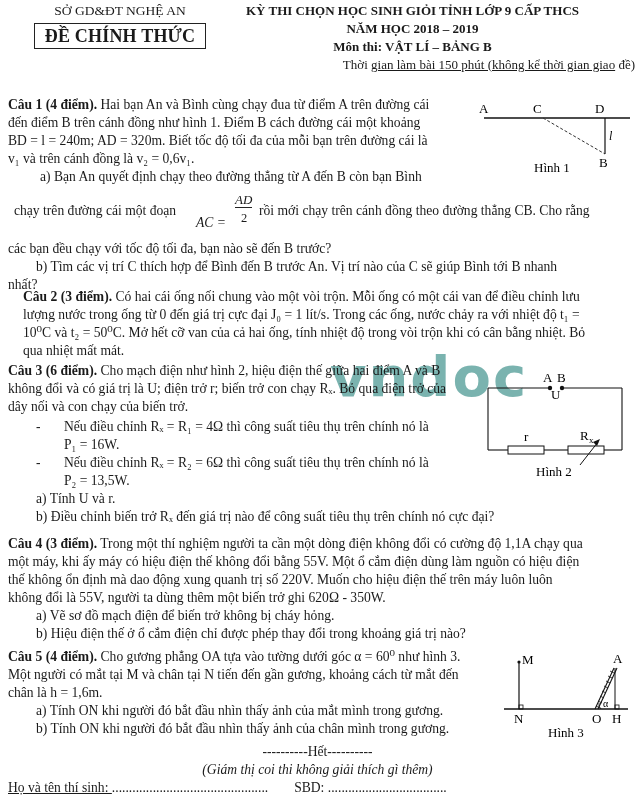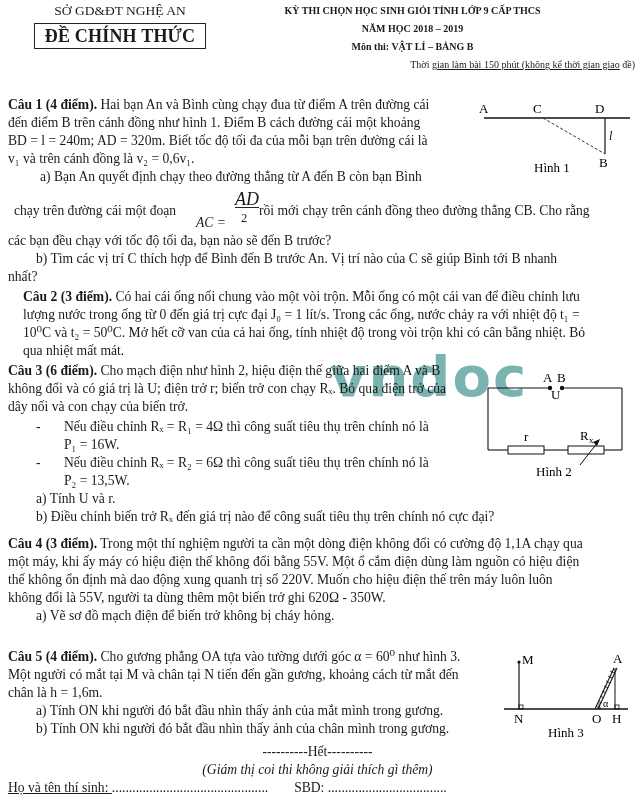--- a/index.html
+++ b/index.html
@@ -1,21 +1,21 @@
 <!DOCTYPE html>
 <html><head>
 <meta charset="utf-8">
 <style>
   html,body{margin:0;padding:0;background:#fff;}
   body{width:635px;height:797px;overflow:hidden;position:relative;font-family:"Liberation Serif","DejaVu Serif",serif;color:#1a1a1a;font-size:13.6px;line-height:18px;}
   .abs{position:absolute;}
   .hdr-left{left:0;top:2px;width:240px;text-align:center;font-size:13.5px;}
   .hdr-left .dept{display:block;}
   .hdr-left .box{display:inline-block;margin-top:3px;border:1px solid #222;padding:3px 10px;font-weight:bold;font-size:18px;letter-spacing:0.2px;}
-  .hdr-right{left:190px;top:2px;width:445px;text-align:center;font-size:10px;line-height:18px;}
+  .hdr-right{left:190px;top:2px;width:445px;text-align:center;font-size:13px;line-height:18px;}
   .hdr-right .b{font-weight:bold;display:block;}
   .hdr-right .t{display:block;text-align:right;}
   u{text-decoration:underline;}
   .para{left:8px;width:620px;text-align:justify;}
   .q{font-weight:bold;}
   .indent{padding-left:32px;}
   .ital{font-style:italic;}
   .dash-item{position:relative;padding-left:56px;}
   .dash-item .dash{position:absolute;left:28px;top:0;}
   .watermark{left:330px;top:368px;font-family:"DejaVu Sans",sans-serif;font-weight:bold;font-size:56px;color:#0f766e;opacity:.55;letter-spacing:2px;}
@@ -56,25 +56,25 @@
   <text x="125" y="17" font-size="13">D</text>
   <text x="139" y="44" font-size="12" font-style="italic">l</text>
   <text x="129" y="71" font-size="13">B</text>
   <text x="64" y="76" font-size="13">Hình 1</text>
 </svg>
 
 <div class="abs para" style="top:192px;">
   <div style="position:relative;height:34px;">
     <span style="position:absolute;top:10px;left:0;margin-left:6px;">chạy trên đường cái một đoạn </span>
     <span class="ital" style="position:absolute;top:22px;left:188px;font-style:italic;">AC =</span>
-    <span class="ital" style="position:absolute;top:0;left:227px;border-bottom:1px solid #222;line-height:15px;font-size:18px;">AD</span>
+    <span class="ital" style="position:absolute;top:0;left:227px;border-bottom:1px solid #222;line-height:15px;font-size:13px;">AD</span>
     <span style="position:absolute;top:17px;left:233px;font-size:12.5px;">2</span>
     <span style="position:absolute;top:10px;left:251px;white-space:nowrap;"> rồi mới chạy trên cánh đồng theo đường thẳng CB. Cho rằng</span>
   </div>
-  <div style="margin-top:6px;">các bạn đều chạy với tốc độ tối đa, bạn nào sẽ đến B trước?</div>
+  <div style="margin-top:14px;">các bạn đều chạy với tốc độ tối đa, bạn nào sẽ đến B trước?</div>
   <div class="indent" style="padding-left:28px;margin-top:0;">b) Tìm các vị trí C thích hợp để Bình đến B trước An. Vị trí nào của C sẽ giúp Bình tới B nhanh</div>
   <div>nhất?</div>
 </div>
 
 <div class="abs para" style="top:288px;margin-left:15px;">
   <div><span class="q">Câu 2 (3 điểm).</span><span> Có hai cái ống nối chung vào một vòi trộn. Mỗi ống có một cái van để điều chỉnh lưu</span></div>
   <div>lượng nước trong ống từ 0 đến giá trị cực đại J₀ = 1 lít/s. Trong các ống, nước chảy ra với nhiệt độ t₁ =</div>
   <div>10⁰C và t₂ = 50⁰C. Mở hết cỡ van của cả hai ống, tính nhiệt độ trong vòi trộn khi có cân bằng nhiệt. Bỏ</div>
   <div>qua nhiệt mất mát.</div>
 </div>
@@ -117,20 +117,21 @@
   <text x="105" y="77" font-size="9">x</text>
   <text x="52" y="110" font-size="13">Hình 2</text>
 </svg>
 
 <div class="abs para" style="top:535px;">
   <div><span class="q">Câu 4 (3 điểm).</span><span> Trong một thí nghiệm người ta cần một dòng điện không đổi có cường độ 1,1A chạy qua</span></div>
   <div>một máy, khi ấy máy có hiệu điện thế không đổi bằng 55V. Một ổ cắm điện dùng làm nguồn có hiệu điện</div>
   <div>thế không ổn định mà dao động xung quanh trị số 220V. Muốn cho hiệu điện thế trên máy luôn luôn</div>
   <div>không đổi là 55V, người ta dùng thêm một biến trở ghi 620Ω - 350W.</div>
   <div style="padding-left:28px;">a) Vẽ sơ đồ mạch điện để biến trở không bị cháy hỏng.</div>
+  <div style="padding-left:28px;">b) Hiệu điện thế ở ổ cắm điện chỉ được phép thay đổi trong khoảng giá trị nào?</div>
 </div>
 
 <div class="abs para" style="top:648px;width:485px;">
   <div><span class="q">Câu 5 (4 điểm).</span><span> Cho gương phẳng OA tựa vào tường dưới góc α = 60⁰ như hình 3.</span></div>
   <div>Một người có mắt tại M và chân tại N tiến đến gần gương, khoảng cách từ mắt đến</div>
   <div>chân là h = 1,6m.</div>
   <div style="padding-left:28px;white-space:nowrap;">a)   Tính ON khi người đó bắt đầu nhìn thấy ảnh của mắt mình trong gương.</div>
   <div style="padding-left:28px;white-space:nowrap;">b)   Tính ON khi người đó bắt đầu nhìn thấy ảnh của chân mình trong gương.</div>
 </div>
 

